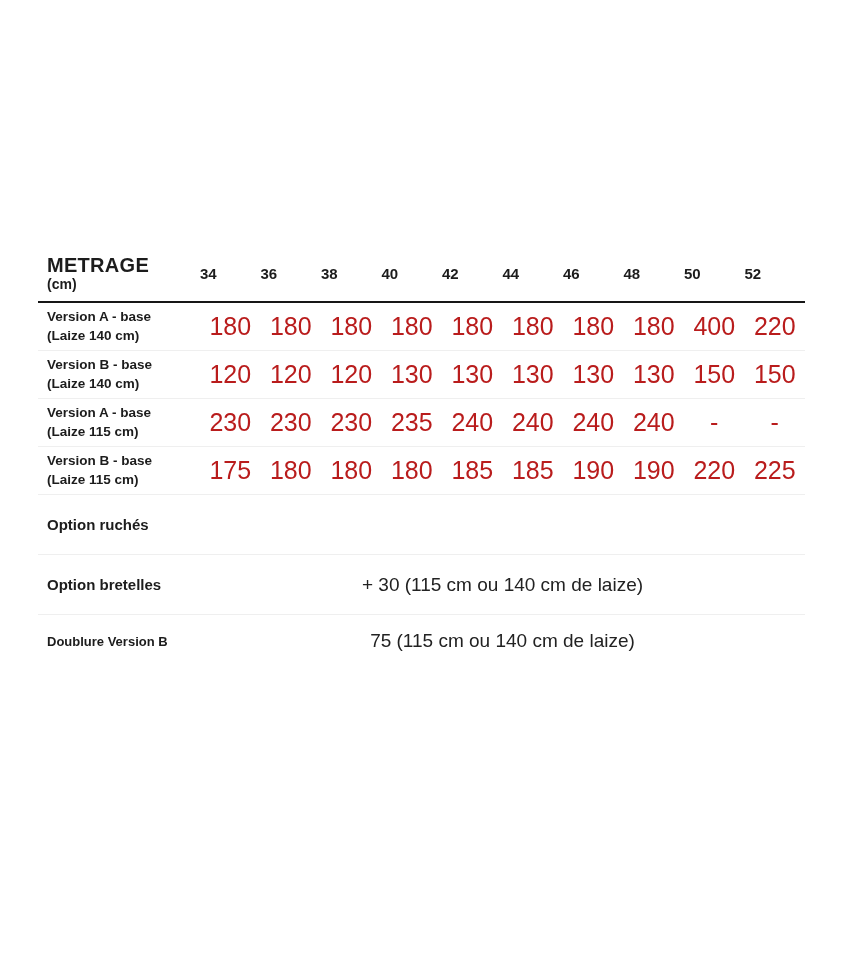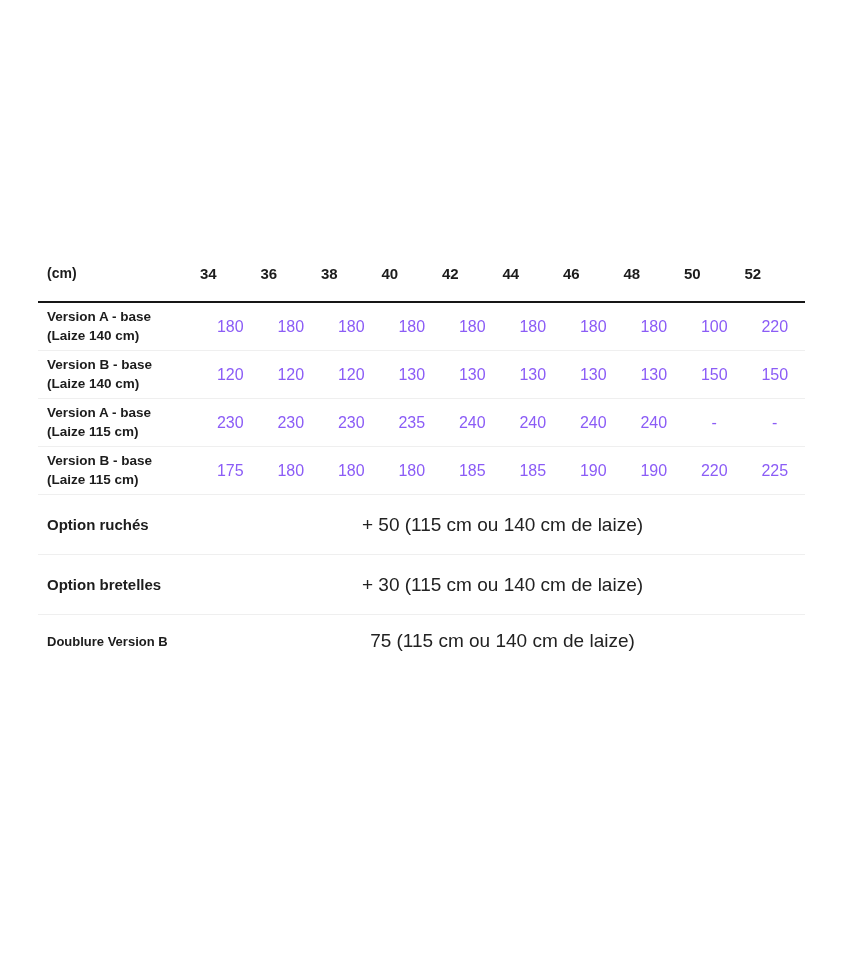--- a/index.html
+++ b/index.html
@@ -58,24 +58,24 @@
     border-bottom: 1px solid #efefef;
     box-sizing: border-box;
   }
   .row-label {
     padding-left: 9px;
     font-size: 13.5px;
     font-weight: 700;
     line-height: 1.4;
   }
   .value-cell {
-    font-size: 16px;
+    font-size: 25px;
     font-weight: 400;
     text-align: center;
-    color: #8b5cf6;
+    color: #b91c1c;
   }
   
   .option-row {
     border-bottom: 1px solid #efefef;
     box-sizing: border-box;
   }
   .option-row.h60 { height: 60px; }
   .option-row.h68 { height: 68px; }
   .option-row.h52 { height: 52px; border-bottom: none; }
   .option-label {
@@ -96,20 +96,21 @@
   }
 </style>
 </head>
 <body>
 
 <div class="sheet">
   <div class="metrage-table">
 
     <div class="grid-row table-header">
       <div class="title-cell">
+        <div class="table-title">METRAGE</div>
         <div class="table-title-unit">(cm)</div>
       </div>
       <div class="size-cell">34</div>
       <div class="size-cell">36</div>
       <div class="size-cell">38</div>
       <div class="size-cell">40</div>
       <div class="size-cell">42</div>
       <div class="size-cell">44</div>
       <div class="size-cell">46</div>
       <div class="size-cell">48</div>
@@ -123,21 +124,21 @@
         <div>(Laize 140 cm)</div>
       </div>
       <div class="value-cell">180</div>
       <div class="value-cell">180</div>
       <div class="value-cell">180</div>
       <div class="value-cell">180</div>
       <div class="value-cell">180</div>
       <div class="value-cell">180</div>
       <div class="value-cell">180</div>
       <div class="value-cell">180</div>
-      <div class="value-cell">100</div>
+      <div class="value-cell">400</div>
       <div class="value-cell">220</div>
     </div>
 
     <div class="grid-row data-row">
       <div class="row-label">
         <div>Version B - base</div>
         <div>(Laize 140 cm)</div>
       </div>
       <div class="value-cell">120</div>
       <div class="value-cell">120</div>
@@ -180,21 +181,20 @@
       <div class="value-cell">185</div>
       <div class="value-cell">185</div>
       <div class="value-cell">190</div>
       <div class="value-cell">190</div>
       <div class="value-cell">220</div>
       <div class="value-cell">225</div>
     </div>
 
     <div class="grid-row option-row h60">
       <div class="option-label">Option ruchés</div>
-      <div class="option-value">+ 50 (115 cm ou 140 cm de laize)</div>
     </div>
 
     <div class="grid-row option-row h60">
       <div class="option-label">Option bretelles</div>
       <div class="option-value">+ 30 (115 cm ou 140 cm de laize)</div>
     </div>
 
 
     <div class="grid-row option-row h52">
       <div class="option-label small">Doublure Version B</div>

